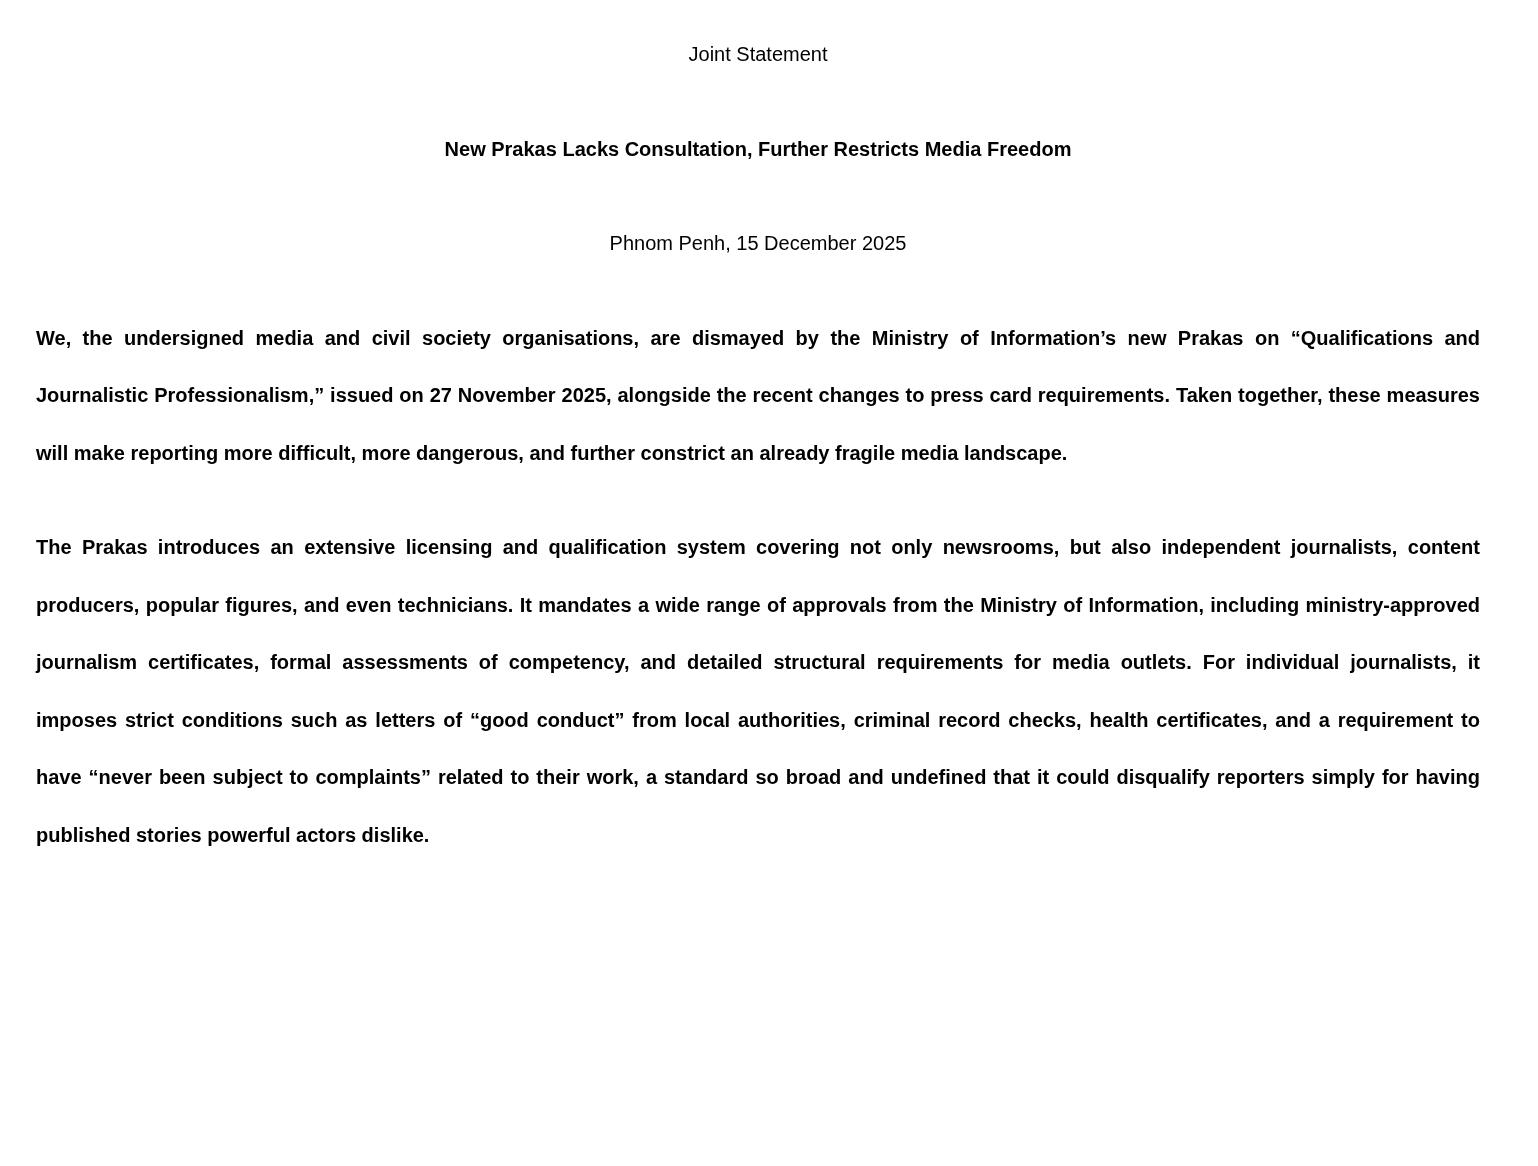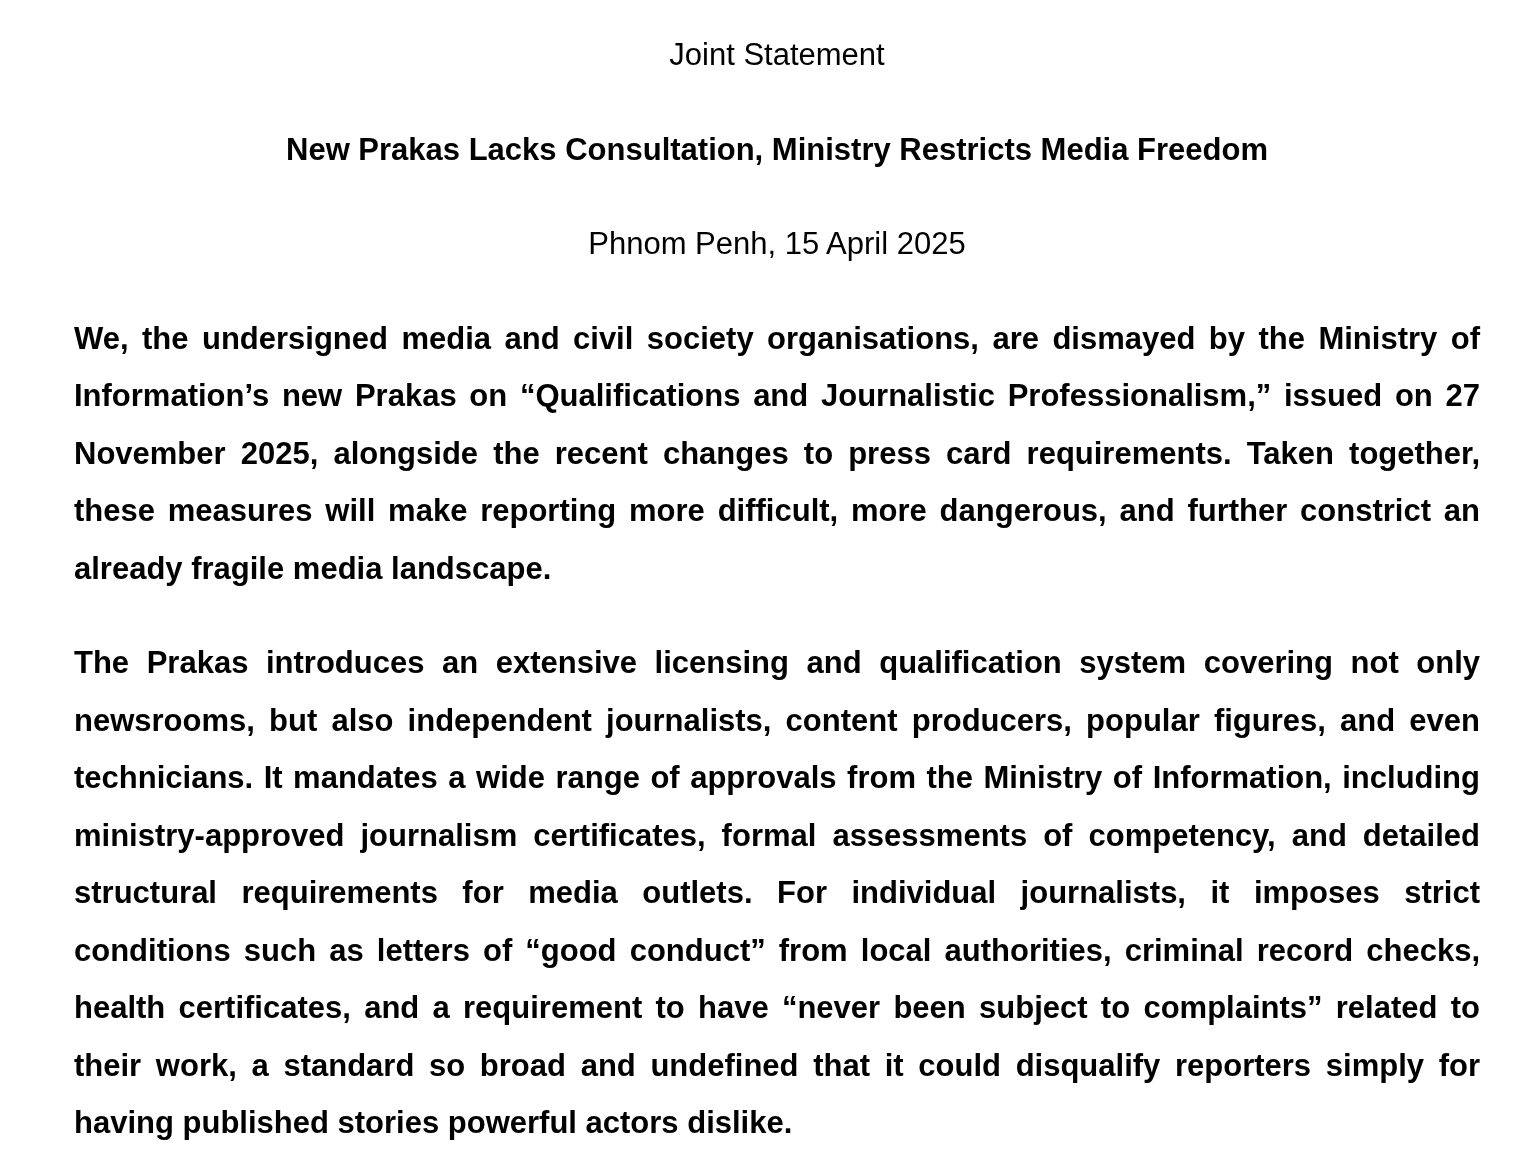--- a/index.html
+++ b/index.html
@@ -8,23 +8,23 @@
     background: #ffffff;
   }
   .page {
     position: relative;
     width: 1538px;
     height: 1166px;
     box-sizing: border-box;
     background: #ffffff;
     color: #000000;
     font-family: "Liberation Sans", "DejaVu Sans", sans-serif;
-    font-size: 31px;
+    font-size: 20px;
     line-height: 57.5px;
-    padding: 26px 58px 0 74px;
+    padding: 26px 58px 0 36px;
     overflow: hidden;
   }
   .page p {
     margin: 0 0 37px 0;
   }
   .center {
     text-align: center;
   }
   .bold {
     font-weight: bold;
@@ -34,20 +34,20 @@
     text-justify: inter-word;
     font-weight: bold;
   }
 </style>
 </head>
 <body>
 
 <div class="page">
   <p class="center">Joint Statement</p>
 
-  <p class="center bold">New Prakas Lacks Consultation, Ministry Restricts Media Freedom</p>
+  <p class="center bold">New Prakas Lacks Consultation, Further Restricts Media Freedom</p>
 
-  <p class="center">Phnom Penh, 15 April 2025</p>
+  <p class="center">Phnom Penh, 15 December 2025</p>
 
   <p class="body-para">We, the undersigned media and civil society organisations, are dismayed by the Ministry of Information’s new Prakas on “Qualifications and Journalistic Professionalism,” issued on 27 November 2025, alongside the recent changes to press card requirements. Taken together, these measures will make reporting more difficult, more dangerous, and further constrict an already fragile media landscape.</p>
 
   <p class="body-para">The Prakas introduces an extensive licensing and qualification system covering not only newsrooms, but also independent journalists, content producers, popular figures, and even technicians. It mandates a wide range of approvals from the Ministry of Information, including ministry-approved journalism certificates, formal assessments of competency, and detailed structural requirements for media outlets. For individual journalists, it imposes strict conditions such as letters of “good conduct” from local authorities, criminal record checks, health certificates, and a requirement to have “never been subject to complaints” related to their work, a standard so broad and undefined that it could disqualify reporters simply for having published stories powerful actors dislike.</p>
 </div>
 
 </body></html>

